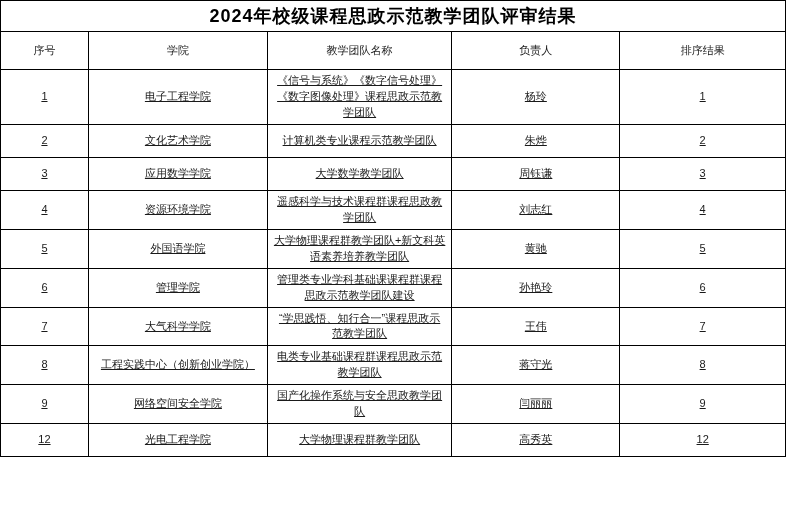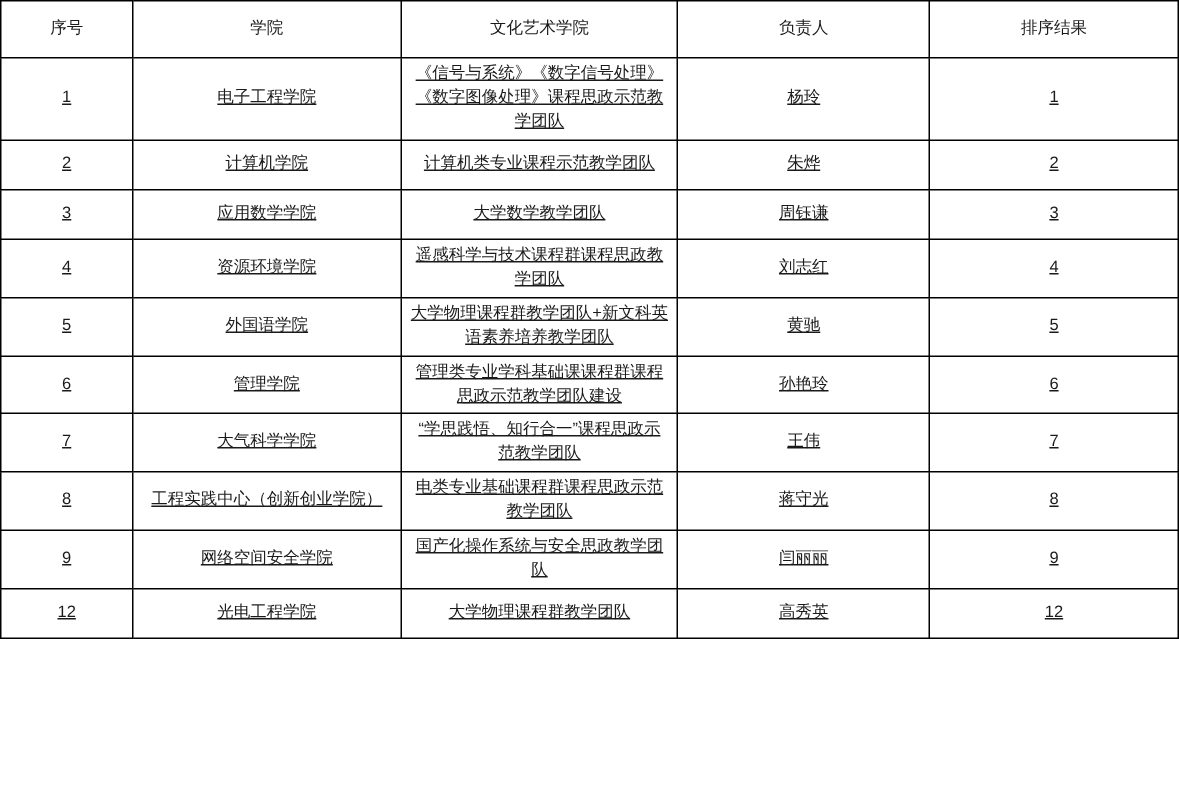--- a/index.html
+++ b/index.html
@@ -62,39 +62,42 @@
 <div class="page">
   <table class="results">
     <colgroup>
       <col class="c-index">
       <col class="c-college">
       <col class="c-team">
       <col class="c-leader">
       <col class="c-rank">
     </colgroup>
     <thead>
+      <tr class="title-row">
+        <td colspan="5">2024年校级课程思政示范教学团队评审结果</td>
+      </tr>
       <tr class="header-row">
         <th>序号</th>
         <th>学院</th>
-        <th>文化艺术学院</th>
+        <th>教学团队名称</th>
         <th>负责人</th>
         <th>排序结果</th>
       </tr>
     </thead>
     <tbody class="data-rows" id="rows">
         <tr>
           <td>1</td>
           <td>电子工程学院</td>
           <td>《信号与系统》《数字信号处理》《数字图像处理》课程思政示范教学团队</td>
           <td>杨玲</td>
           <td>1</td>
         </tr>
         <tr>
           <td>2</td>
-          <td>计算机学院</td>
+          <td>文化艺术学院</td>
           <td>计算机类专业课程示范教学团队</td>
           <td>朱烨</td>
           <td>2</td>
         </tr>
         <tr>
           <td>3</td>
           <td>应用数学学院</td>
           <td>大学数学教学团队</td>
           <td>周钰谦</td>
           <td>3</td>

